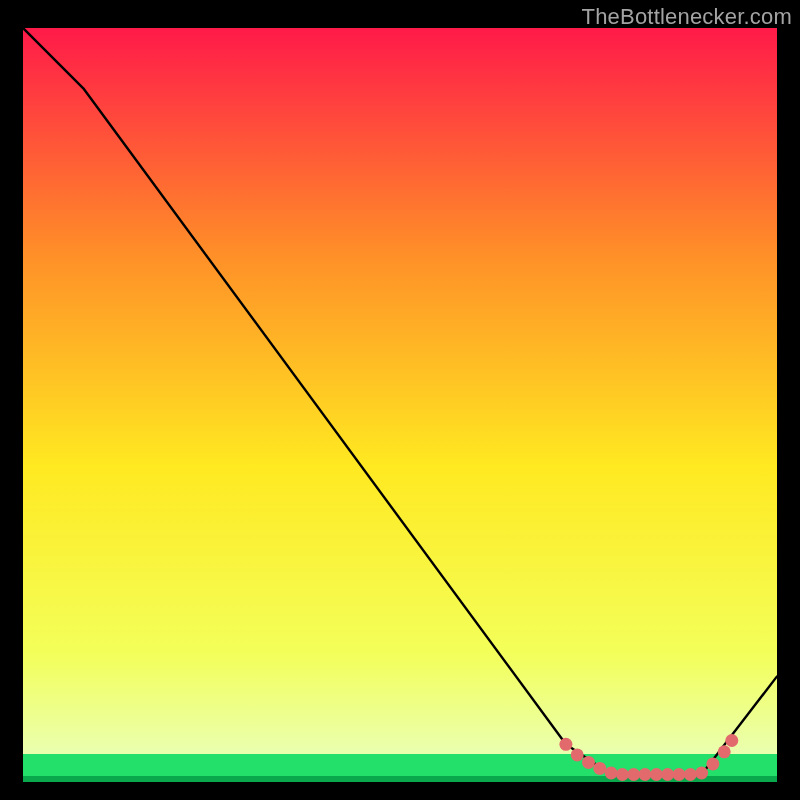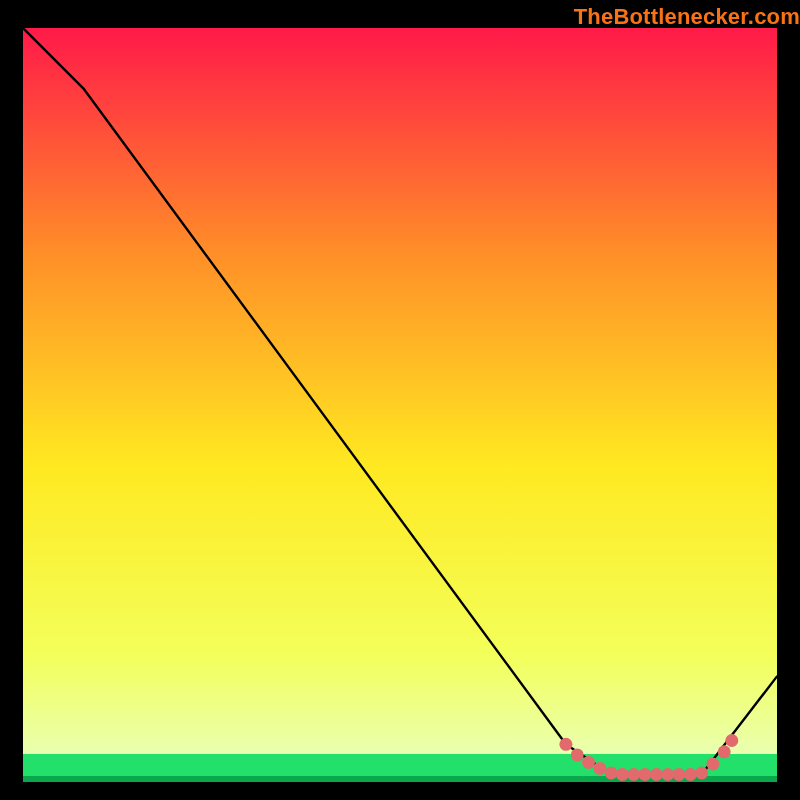--- a/index.html
+++ b/index.html
@@ -6,25 +6,25 @@
     margin: 0;
     padding: 0;
     width: 800px;
     height: 800px;
     background: #000;
     overflow: hidden;
   }
   .watermark {
     position: absolute;
     top: 4px;
-    right: 0;
+    right: 8px;
     font-family: Arial, Helvetica, sans-serif;
     font-size: 22px;
-    font-weight: bold;
-    color: #f97316;
+    font-weight: normal;
+    color: #a3a3a3;
     letter-spacing: 0.2px;
     z-index: 10;
   }
   .plot-wrap {
     position: absolute;
     left: 23px;
     top: 28px;
     width: 754px;
     height: 754px;
     background: #000;

